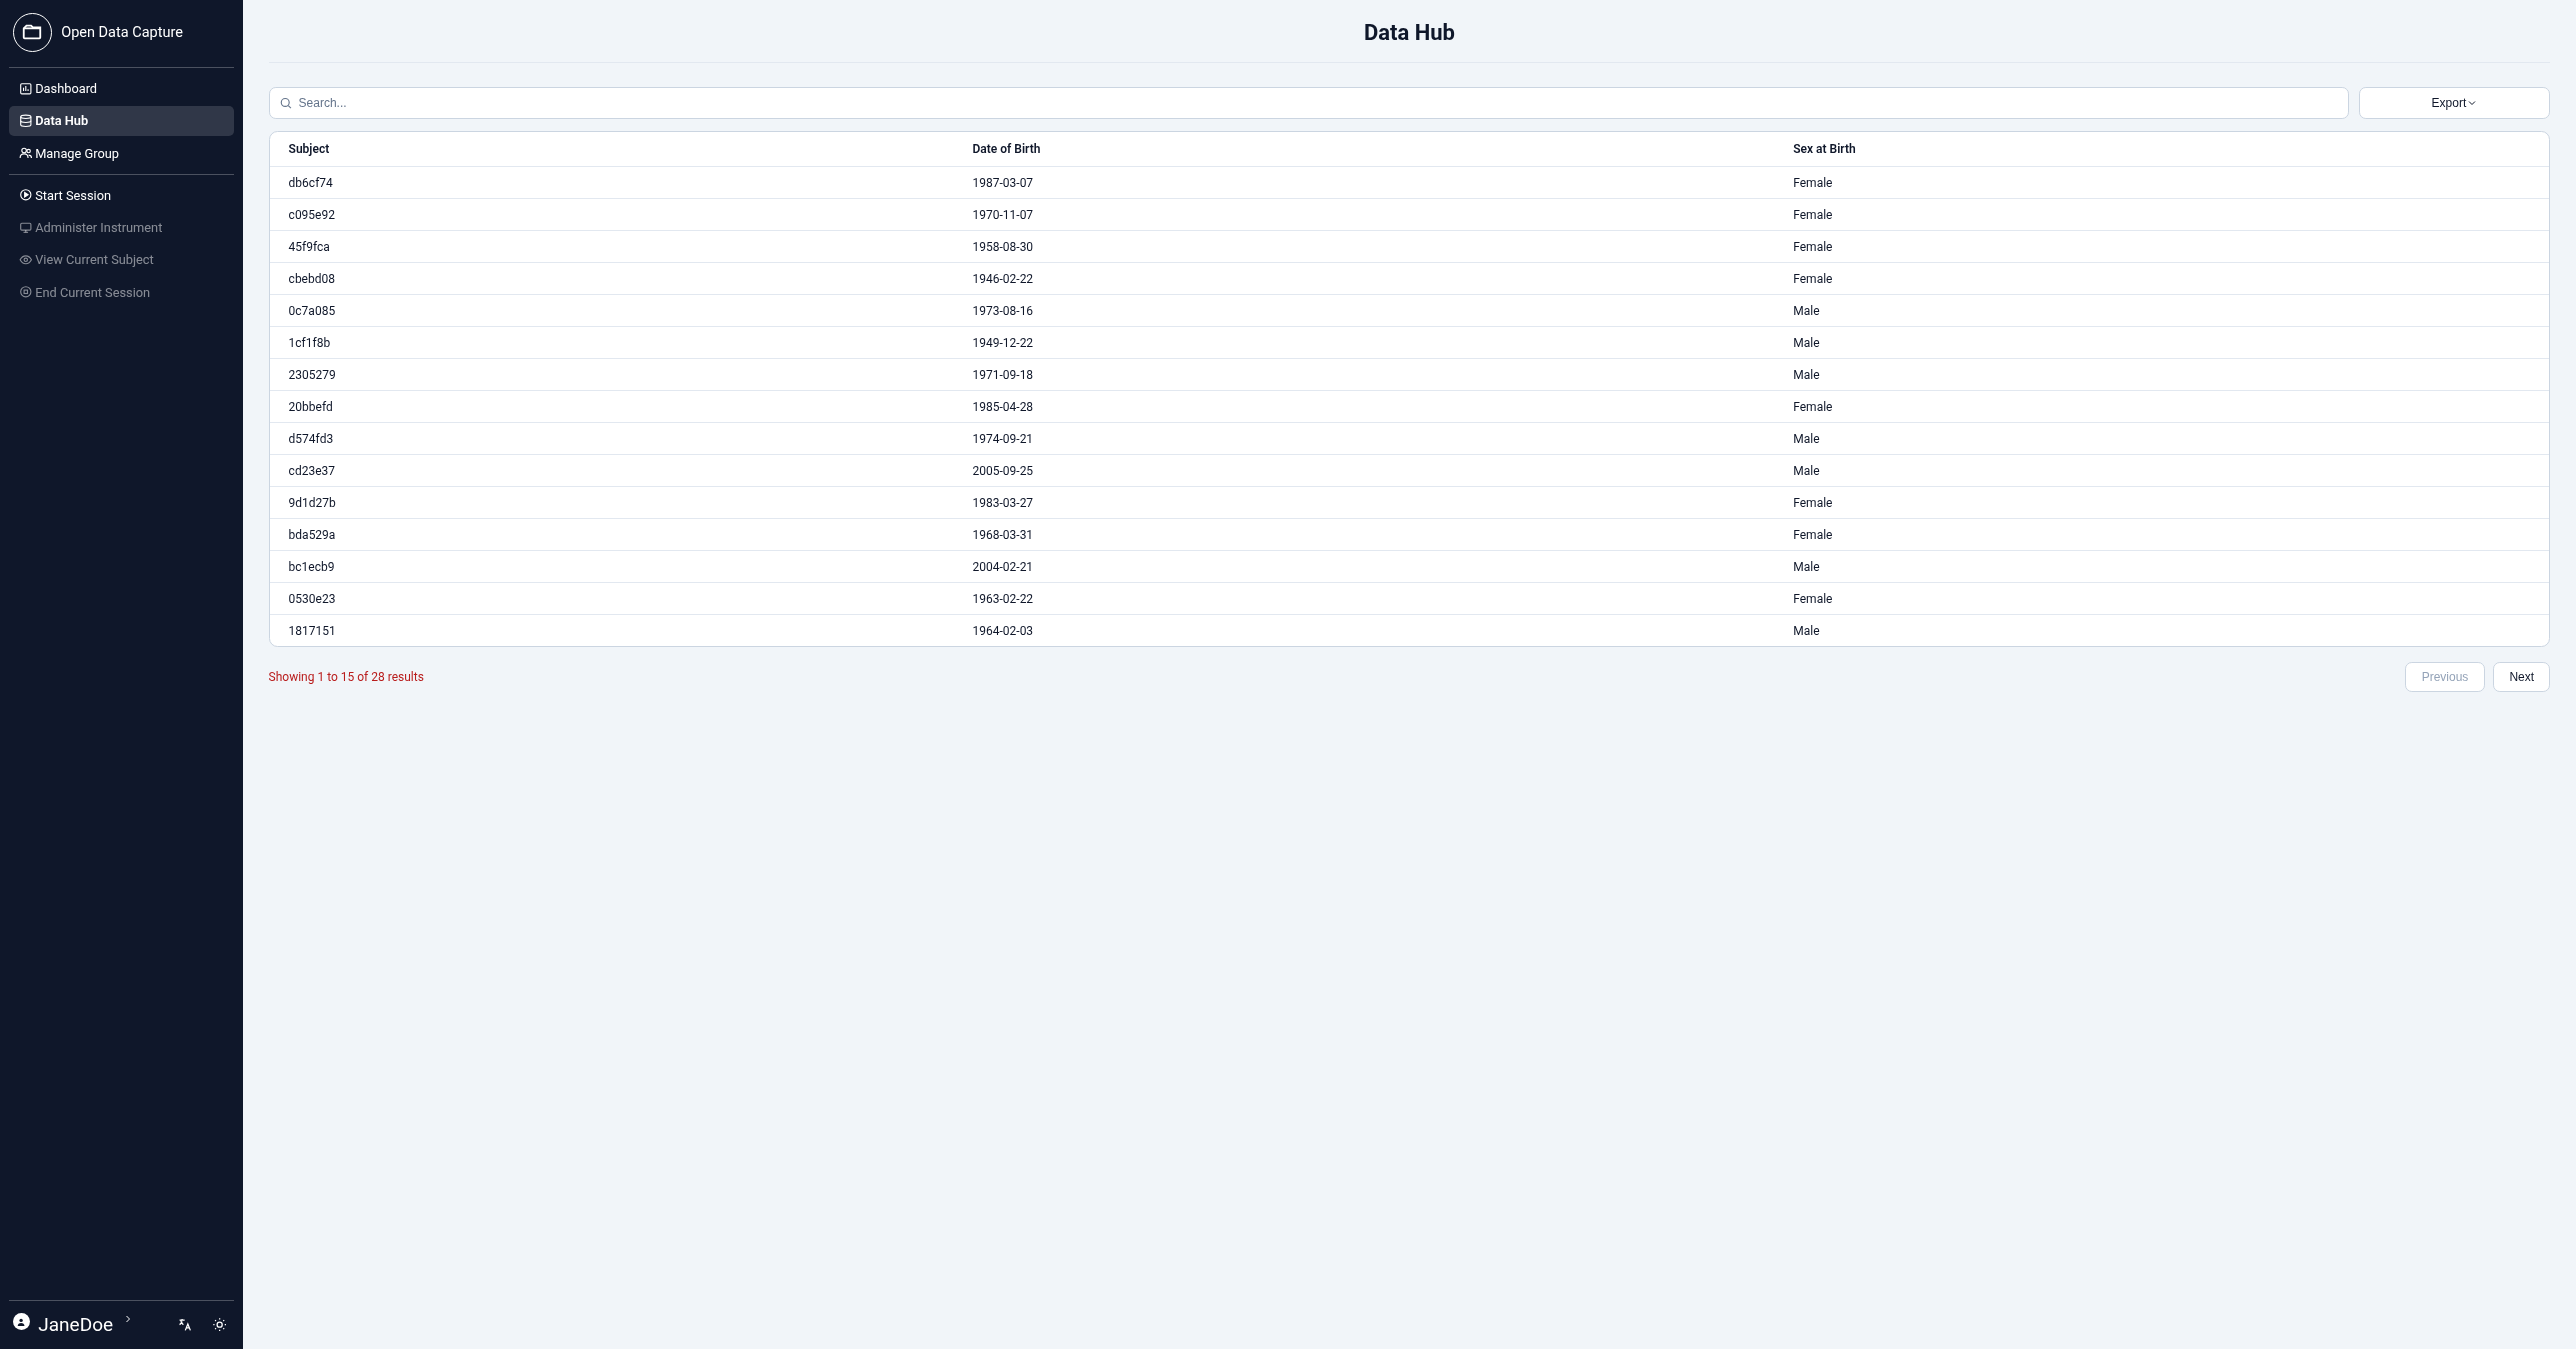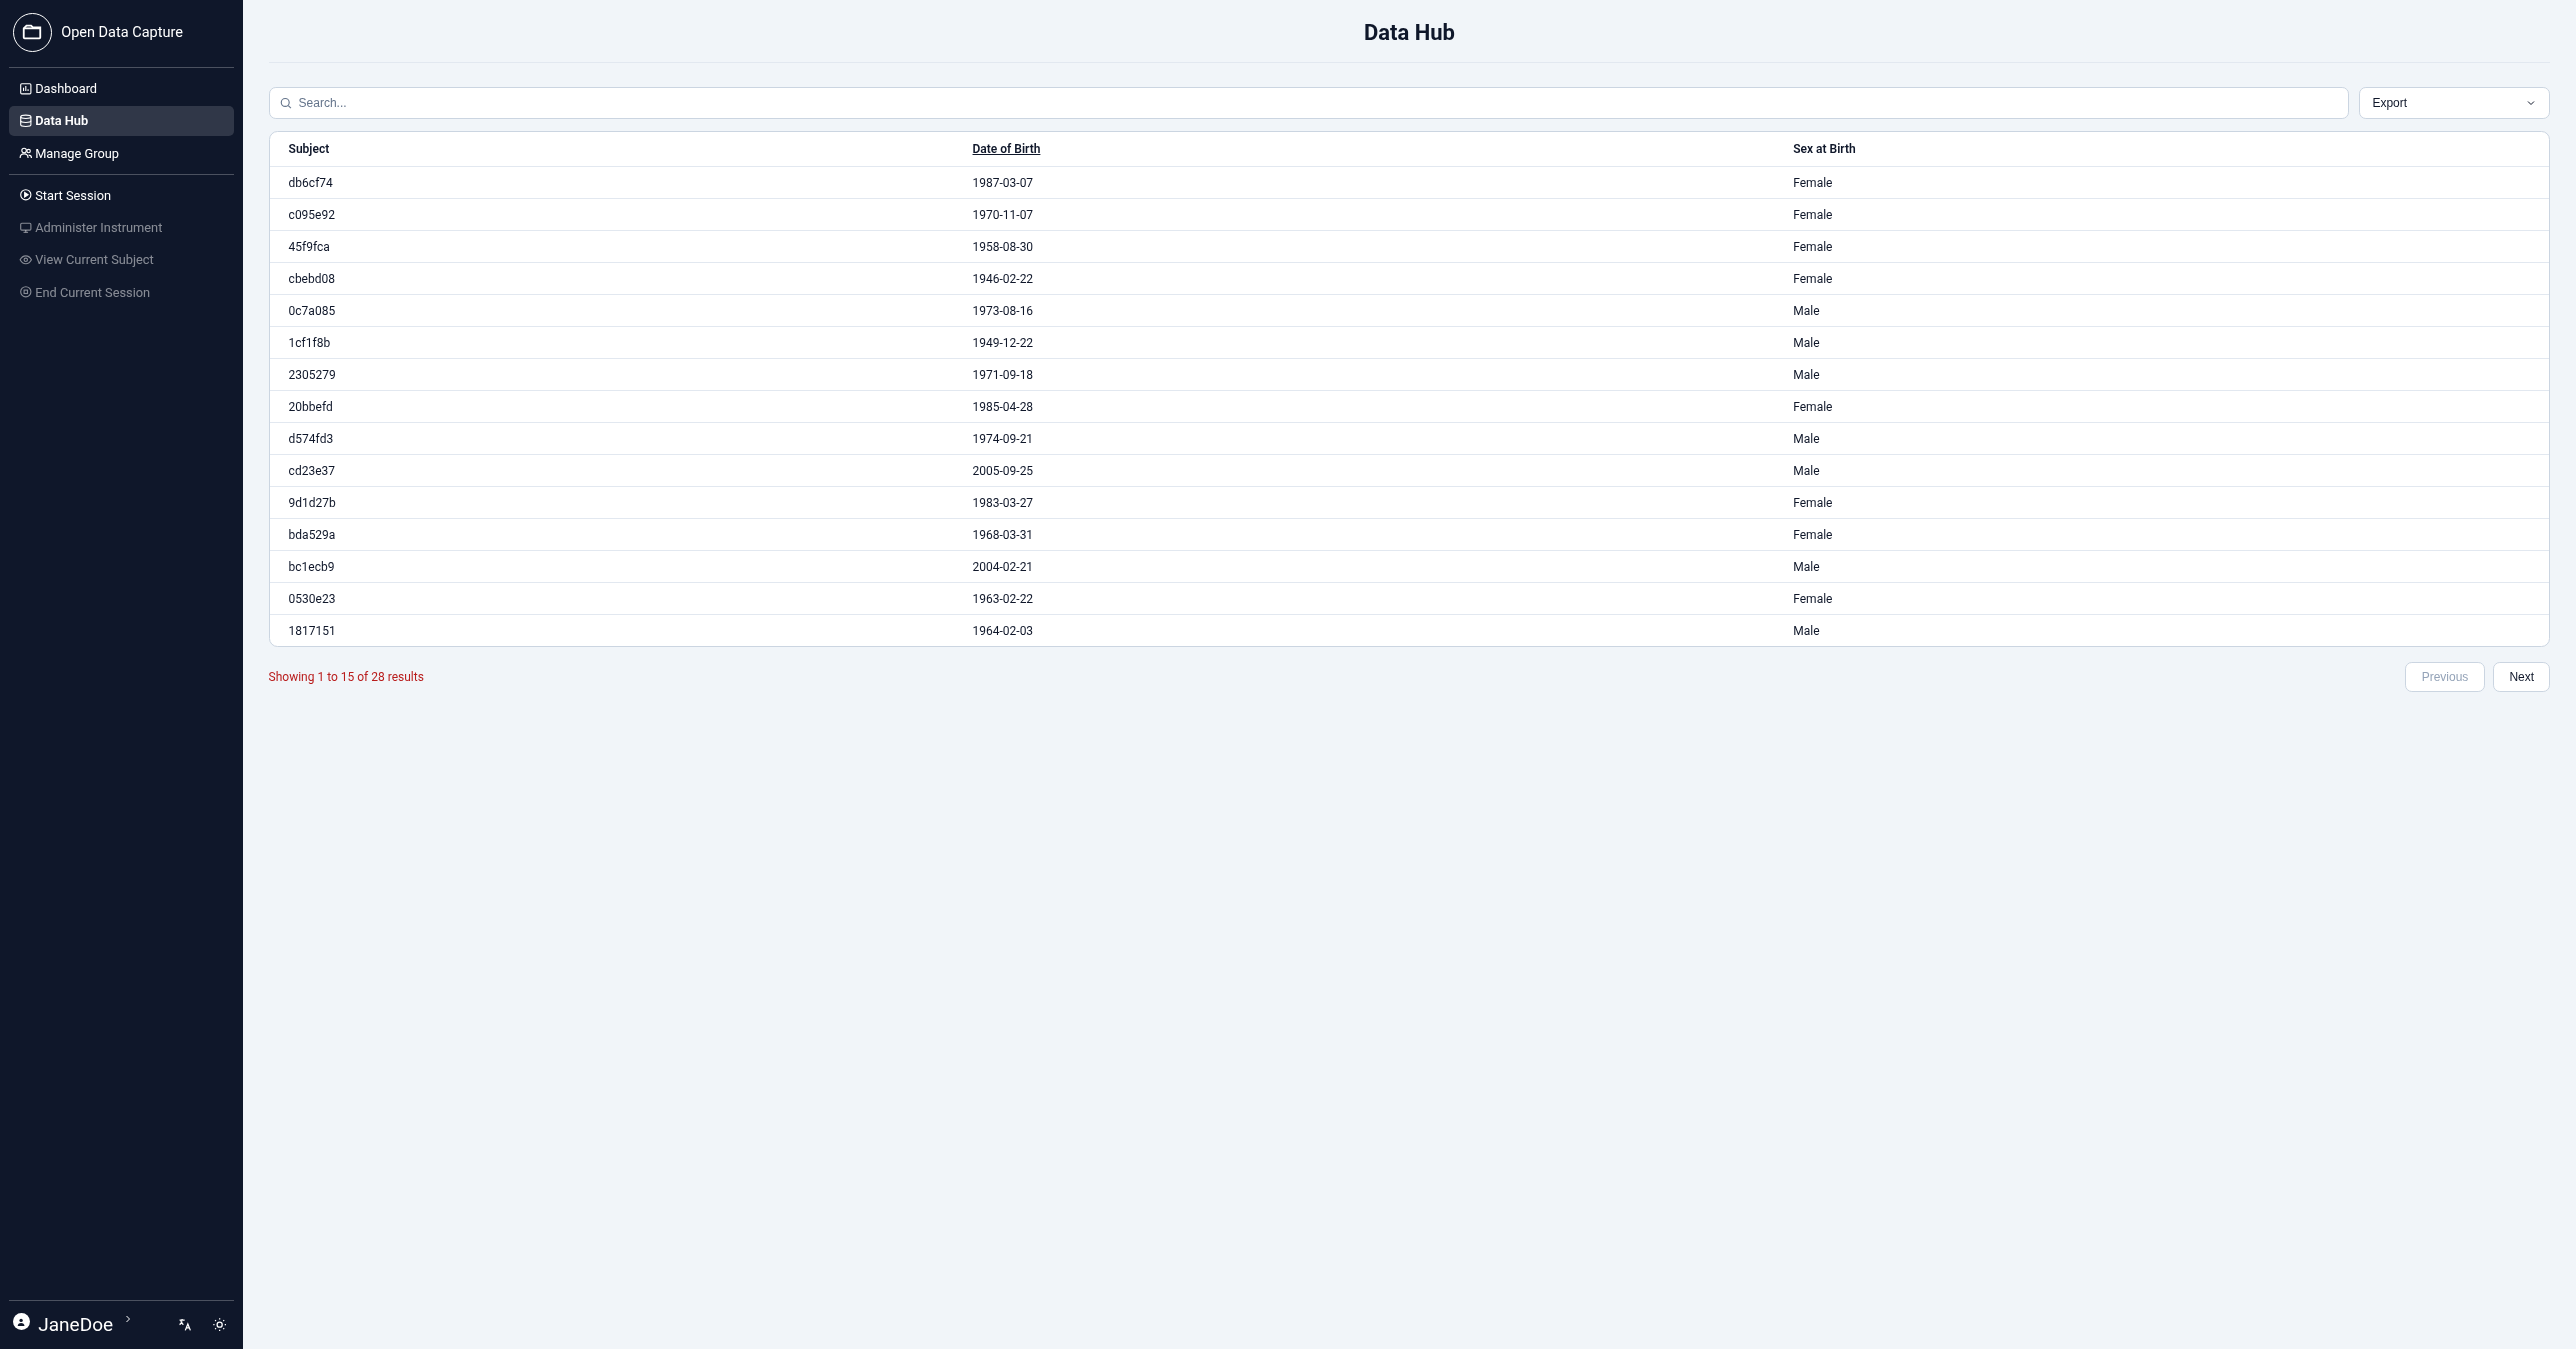--- a/index.html
+++ b/index.html
@@ -24,30 +24,30 @@
 .footer-btn { width: 27px; height: 27px; display: flex; align-items: center; justify-content: center; cursor: pointer; border-radius: 5.1px; }
 
 
 .main { flex: 1; padding: 20.4px 25.6px; overflow-y: auto; display: flex; flex-direction: column; }
 .page-title { font-size: 22px; font-weight: 700; text-align: center; padding-bottom: 17px; border-bottom: 0.9px solid #e2e8f0; margin-bottom: 24px; }
 .controls { display: flex; gap: 10.2px; margin-bottom: 12px; }
 .search-wrap { flex: 1; position: relative; }
 .search-icon-wrap { position: absolute; left: 10.2px; top: 50%; transform: translateY(-50%); color: #64748b; }
 .search-input { width: 100%; padding: 7.7px 10.2px 7.7px 29px; border: 0.9px solid #cbd5e1; border-radius: 6.8px; font-size: 12px; background: #fff; color: #0f172a; }
 .search-input::placeholder { color: #64748b; }
-.export-btn { width: 191px; padding: 7.7px 12px; border: 0.9px solid #cbd5e1; border-radius: 6.8px; background: #fff; font-size: 12px; display: flex; justify-content: space-between; align-items: center; cursor: pointer; color: #0f172a; }
+.export-btn { width: 191px; padding: 7.7px 12px; border: 0.9px solid #cbd5e1; border-radius: 6.8px; background: #fff; font-size: 12px; display: flex; justify-content: center; align-items: center; cursor: pointer; color: #0f172a; }
 
 .table-wrap { border: 0.9px solid #cbd5e1; border-radius: 8.5px; background: #fff; overflow: hidden; }
 table { width: 100%; border-collapse: collapse; }
 thead th { text-align: left; padding: 10.2px 19px; font-size: 12px; font-weight: 600; border-bottom: 0.9px solid #e2e8f0; }
 tbody td { padding: 8.5px 19px; font-size: 12px; border-bottom: 0.9px solid #e2e8f0; }
 tbody tr:last-child td { border-bottom: 0; }
 tbody tr { cursor: pointer; }
 .col-subject { width: 30%; }
-.col-dob { width: 36%; text-decoration: underline; }
+.col-dob { width: 36%; }
 .col-sex { width: 34%; }
 
 .pagination { display: flex; align-items: center; margin-top: 15.3px; }
 .results-text { font-size: 12px; color: #b91c1c; }
 .pagination-spacer { flex: 1; }
 .page-btn { padding: 6.8px 15.3px; border: 0.9px solid #cbd5e1; border-radius: 6.8px; background: #fff; font-size: 12px; cursor: pointer; margin-left: 8.5px; color:#0f172a; }
 .page-btn.disabled { color: #94a3b8; cursor: default; }
 
 svg { display: block; }
 </style>

